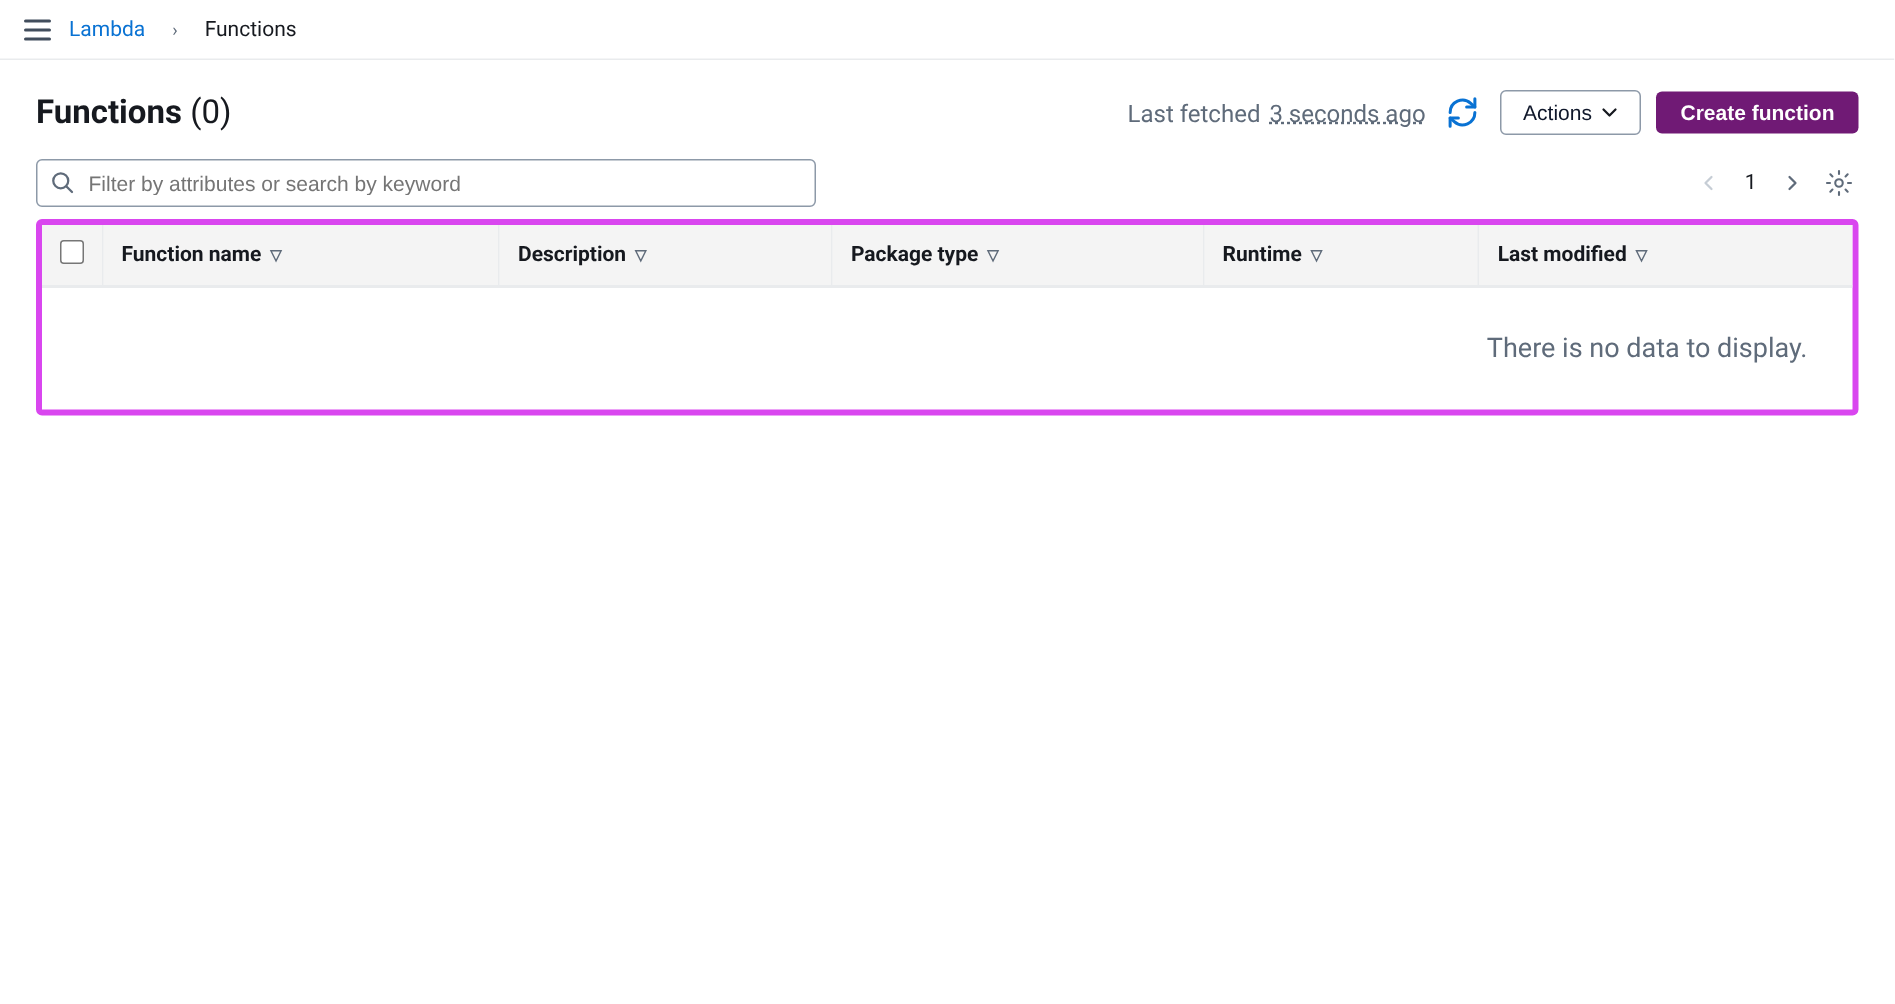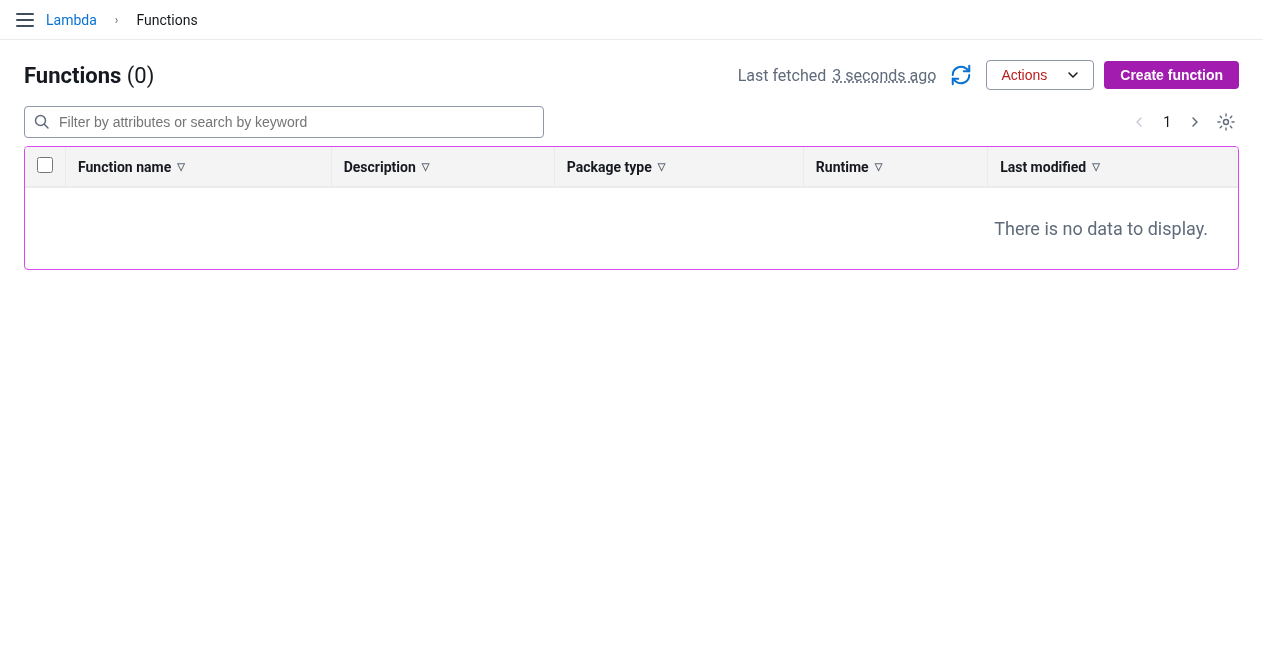--- a/index.html
+++ b/index.html
@@ -100,37 +100,37 @@
       align-items: center;
       justify-content: center;
     }
     .refresh-icon {
       width: 22px;
       height: 22px;
     }
     .actions-btn {
       display: flex;
       align-items: center;
-      gap: 20px;
+      gap: 6px;
       padding: 6px 14px;
       border: 1px solid #8d99a8;
       border-radius: 4px;
       background: #fff;
-      color: #b91c1c;
+      color: #0f172a;
       font-size: 14px;
       cursor: pointer;
     }
     .create-function-btn {
       display: flex;
       align-items: center;
       gap: 6px;
       padding: 6px 16px;
       border: none;
       border-radius: 4px;
-      background: #a21caf;
+      background: #701a75;
       color: #fff;
       font-size: 14px;
       font-weight: 600;
       cursor: pointer;
     }
 
     
     .search-row {
       display: flex;
       align-items: center;
@@ -184,21 +184,21 @@
       border: none;
       cursor: pointer;
       color: #5f6b7a;
       padding: 4px;
       display: flex;
       align-items: center;
     }
 
     
     .table-container {
-      border: 1px solid #d946ef;
+      border: 4px solid #d946ef;
       border-radius: 4px;
       overflow: hidden;
     }
     table {
       width: 100%;
       border-collapse: collapse;
     }
     thead tr {
       background: #f4f4f4;
       border-bottom: 2px solid #e9ebed;

